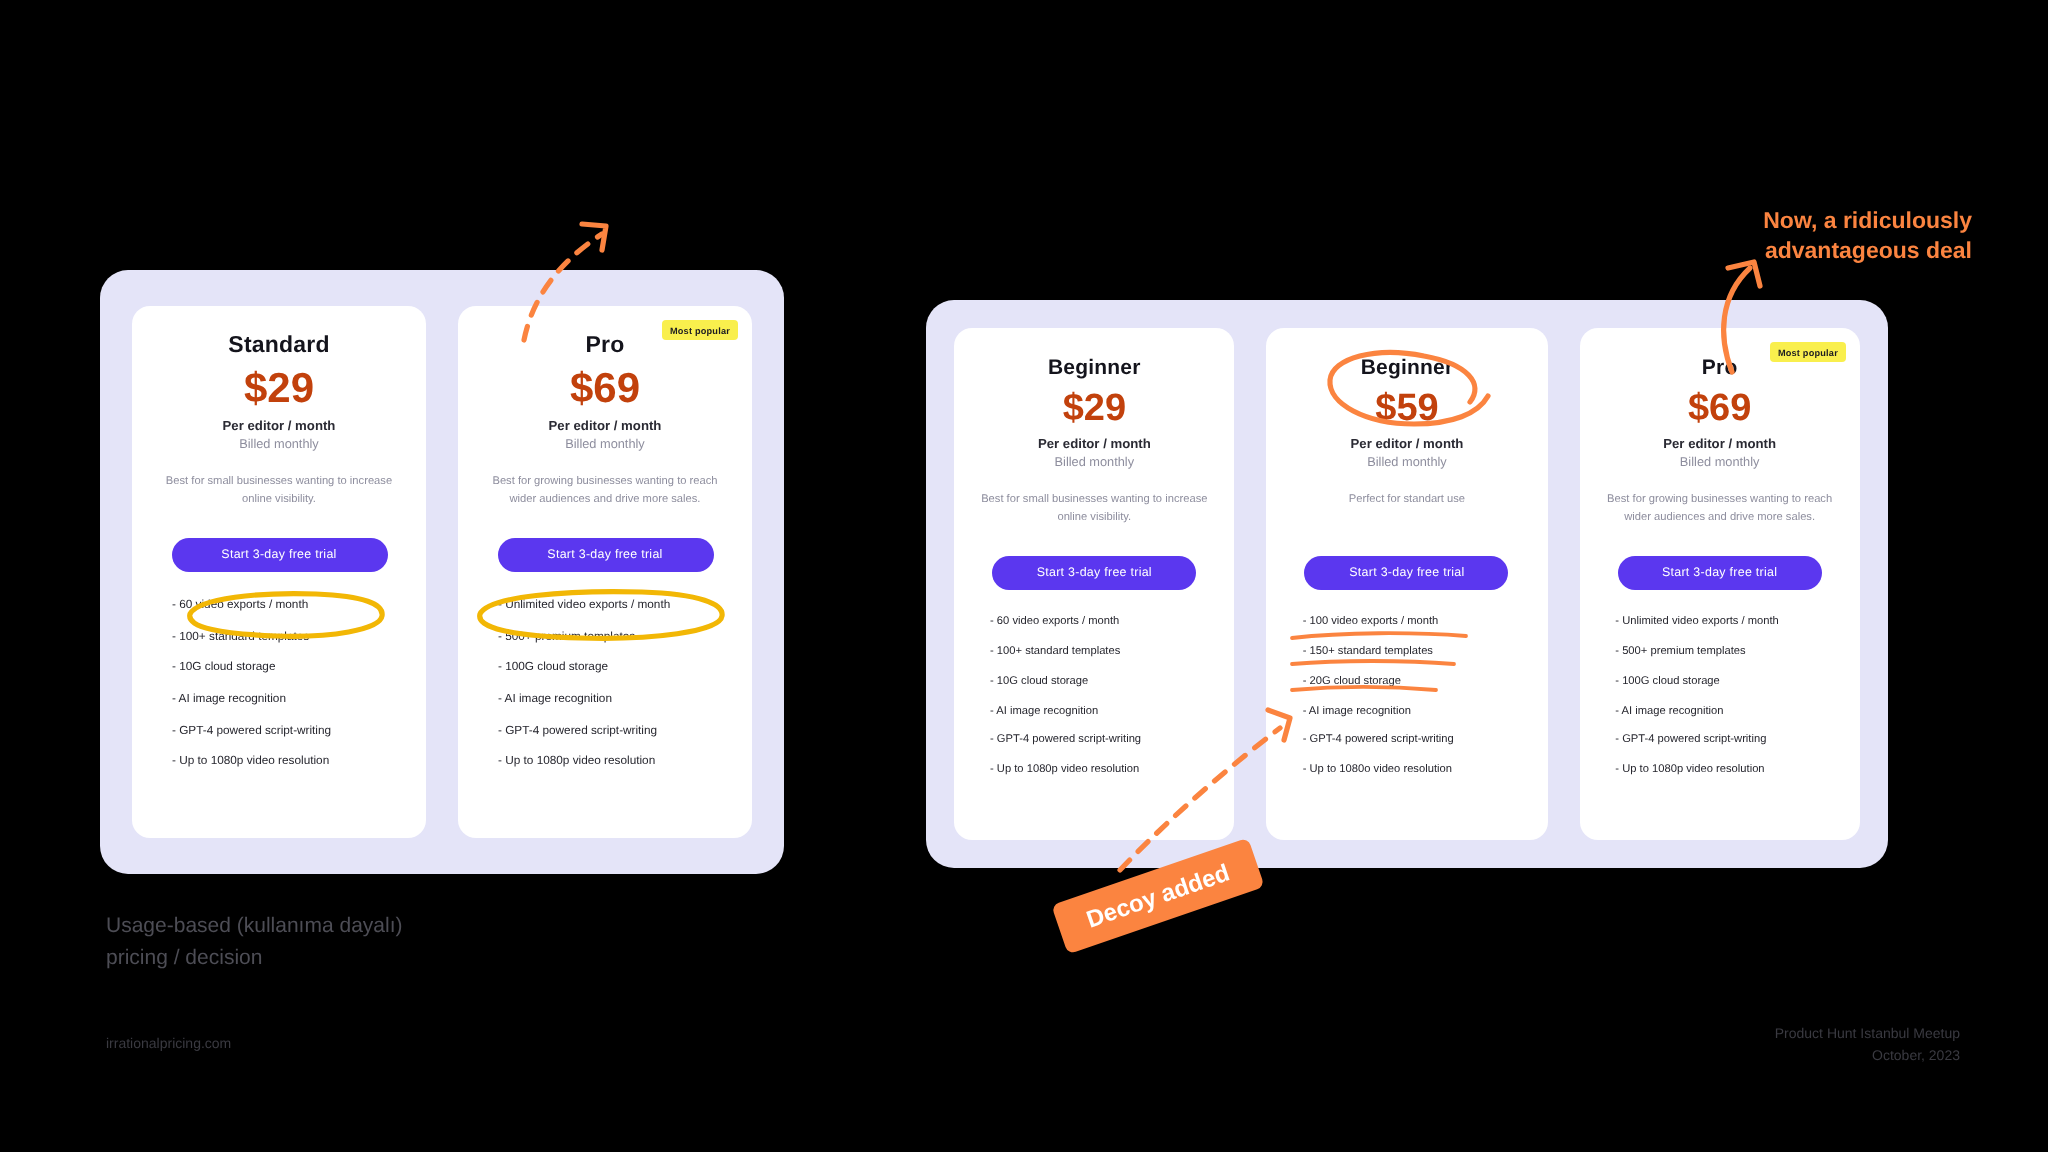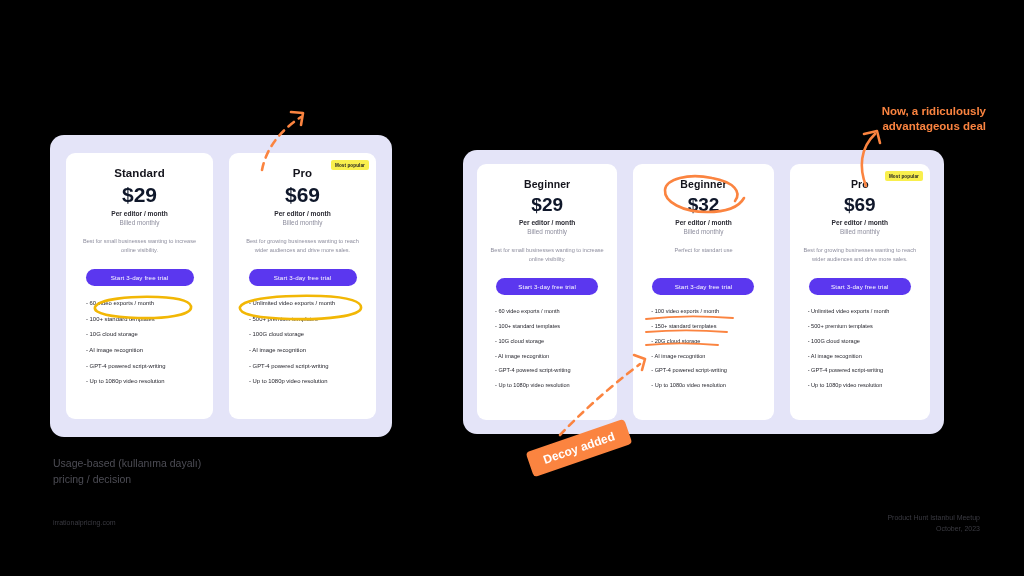--- a/index.html
+++ b/index.html
@@ -33,21 +33,21 @@
     align-items: center;
   }
 
   .plan-name {
     font-size: 11.5px; font-weight: bold; color: #14141c;
     letter-spacing: .1px; margin-bottom: 5px;
   }
   #panel-right .plan-name { font-size: 10.5px; }
 
   .plan-price {
-    font-size: 21px; font-weight: bold; color: #0f172a; line-height: 1.05;
+    font-size: 21px; font-weight: bold; color: #c2410c; line-height: 1.05;
     margin-bottom: 4px;
   }
   #panel-right .plan-price { font-size: 19px; }
 
   .plan-unit { font-size: 6.6px; color: #2a2a33; font-weight: 600; margin-bottom: 2px; }
   .plan-billing { font-size: 6.4px; color: #8e8e9e; margin-bottom: 11px; }
 
   .plan-desc {
     font-size: 5.6px; color: #8e8e9e; text-align: center; line-height: 1.55;
     max-width: 135px; min-height: 18px; margin-bottom: 14px;
@@ -167,21 +167,21 @@
         <li>- 100+ standard templates</li>
         <li>- 10G cloud storage</li>
         <li>- AI image recognition</li>
         <li>- GPT-4 powered script-writing</li>
         <li>- Up to 1080p video resolution</li>
       </ul>
     </div>
 
     <div class="pcard">
       <div class="plan-name">Beginner</div>
-      <div class="plan-price">$32</div>
+      <div class="plan-price">$59</div>
       <div class="plan-unit">Per editor / month</div>
       <div class="plan-billing">Billed monthly</div>
       <div class="plan-desc">Perfect for standart use</div>
       <button class="cta">Start 3-day free trial</button>
       <ul class="features">
         <li>- 100 video exports / month</li>
         <li>- 150+ standard templates</li>
         <li>- 20G cloud storage</li>
         <li>- AI image recognition</li>
         <li>- GPT-4 powered script-writing</li>

